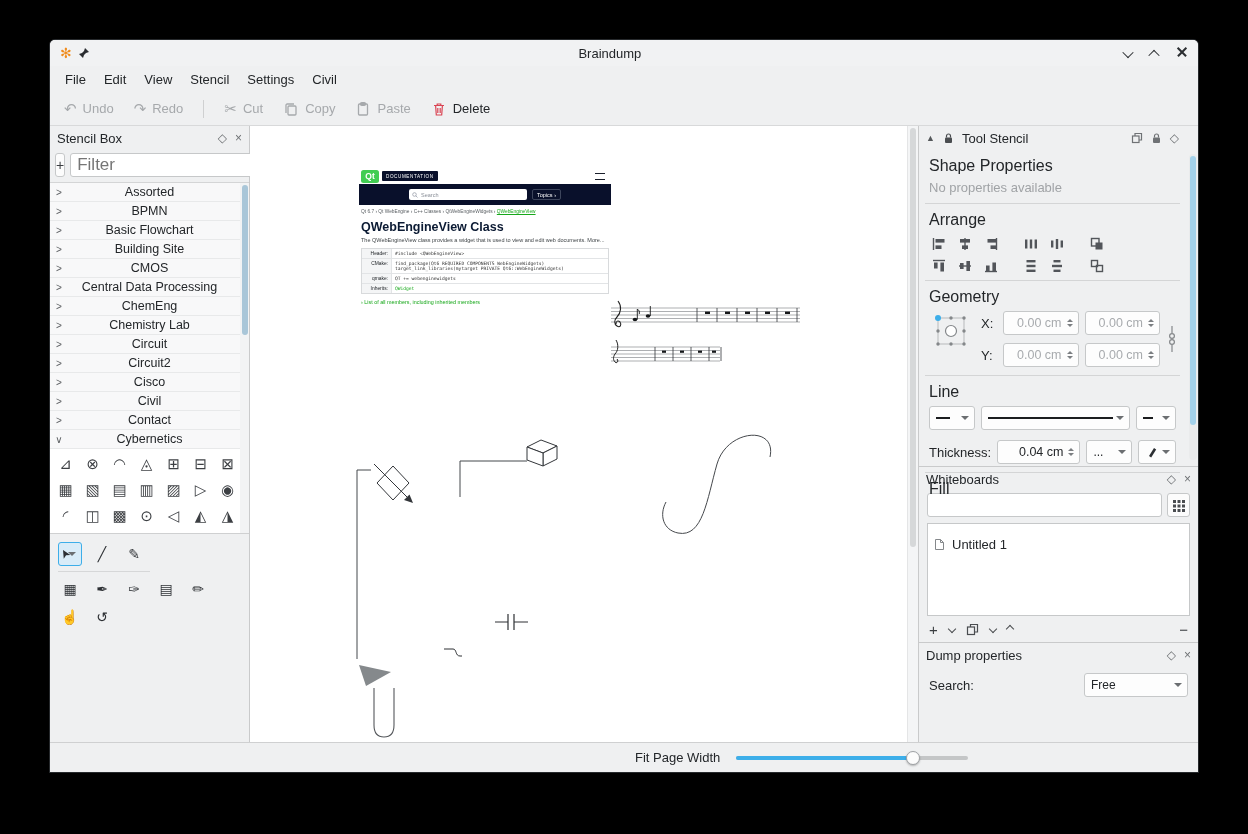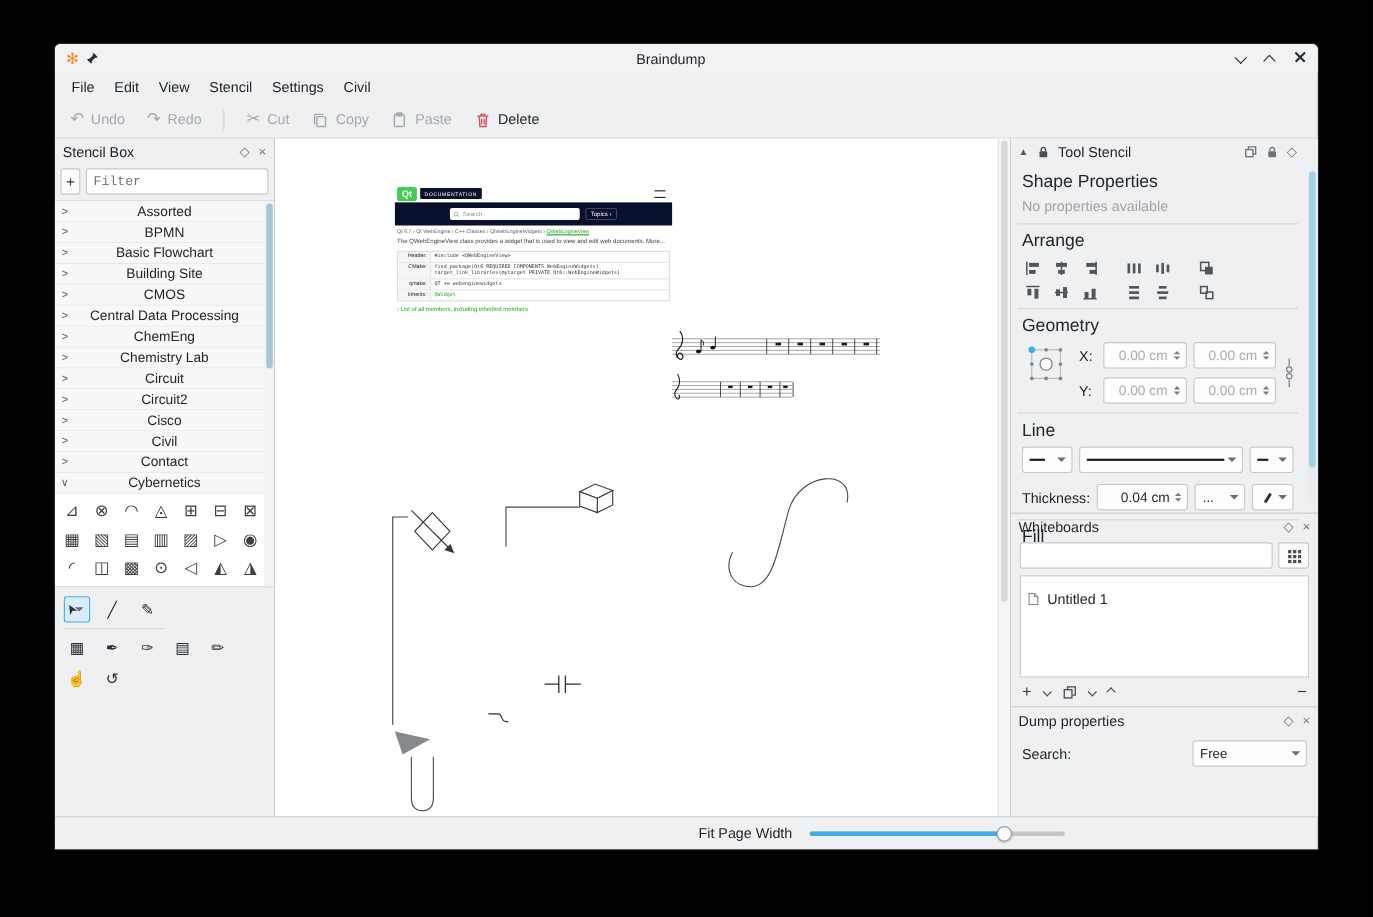--- a/index.html
+++ b/index.html
@@ -36,21 +36,21 @@
   .main { flex:1; min-height:0; display:flex; }
 
   
   .ldock { width:200px; border-right:1px solid #c9cacb; display:flex; flex-direction:column; }
   .dock-head { height:24px; display:flex; align-items:center; padding:0 7px; gap:8px; }
   .dock-head .dtitle { flex:1; }
   .dock-head .hbtn { color:#6f7275; font-size:12px; line-height:1; }
   .filter-row { display:flex; gap:5px; padding:3px 5px 5px 5px; }
   .sq-btn { width:24px; height:24px; background:#fcfcfc; border:1px solid #c6c8c9; border-radius:3px;
     display:flex; align-items:center; justify-content:center; font-size:14px; color:#3b3e41; }
-  .txt-input { flex:1; height:24px; background:#fff; border:1px solid #c6c8c9; border-radius:3px; padding:0 6px; font-size:12px; font-family:Liberation Mono, monospace; color:#232629; }
+  .txt-input { flex:1; height:24px; background:#fff; border:1px solid #c6c8c9; border-radius:3px; padding:0 6px; font-size:17px; font-family:Liberation Sans, sans-serif; color:#232629; }
   .stencil-list { height:352px; background:#fff; border-top:1px solid #d4d5d6; border-bottom:1px solid #cfd0d1; position:relative; overflow:hidden; }
   .cat { height:19px; display:flex; align-items:center; background:#f8f8f9; border-bottom:1px solid #e8e9ea; }
   .cat-arrow { width:18px; text-align:center; color:#5c5f62; font-size:10px; }
   .cat-label { flex:1; text-align:center; font-size:12.5px; }
   .cat-sp { width:18px; }
   .shape-grid { display:grid; grid-template-columns:repeat(7,1fr); background:#fff; padding:2px 8px 0 2px; }
   .stencil-cell { height:26px; display:flex; align-items:center; justify-content:center; font-size:15px; color:#3c3f43; }
   .vsb { position:absolute; top:0; right:0; bottom:0; width:9px; background:#f2f3f4; }
   .vsb .thumb { position:absolute; left:1.5px; right:1.5px; border-radius:3px; background:#a9c6d8; }
   .tools { padding:6px 8px 0 8px; }
@@ -375,20 +375,21 @@
                 <path d="M3.8 3.8L5.5 5.5" stroke="#9aa0ab" stroke-width="0.8"></path>
               </svg>
             <span>Search</span>
           </span>
           <span class="qd-topics">Topics ›</span>
         </div>
         <div class="qd-crumb">
           <span>Qt 6.7 › Qt WebEngine › C++ Classes › QtWebEngineWidgets ›</span>
           <span class="cur">QWebEngineView</span>
         </div>
+        <div class="qd-h1">QWebEngineView Class</div>
         <div class="qd-intro">The QWebEngineView class provides a widget that is used to view and edit web documents. More...</div>
         <div class="qd-table">
           <div class="qd-tr">
               <span class="qd-th">Header:</span>
               <span class="qd-td">#include &lt;QWebEngineView&gt;</span>
             </div>
           <div class="qd-tr">
               <span class="qd-th">CMake:</span>
               <span class="qd-td">
                 <span class="ln">find_package(Qt6 REQUIRED COMPONENTS WebEngineWidgets)</span>

